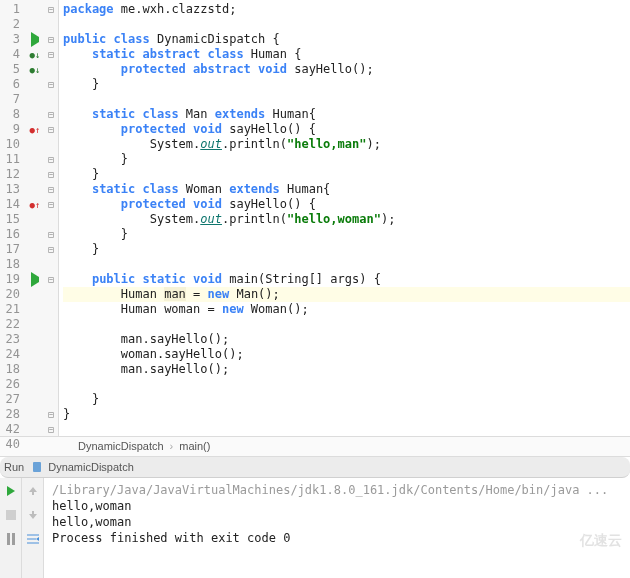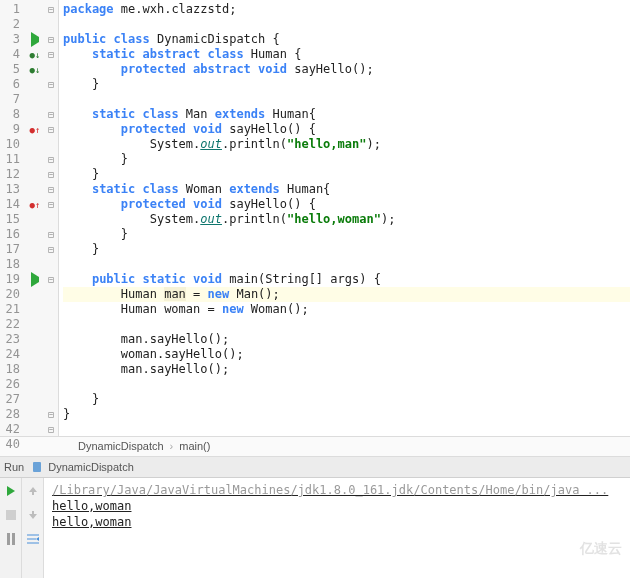--- a/index.html
+++ b/index.html
@@ -18,28 +18,28 @@
   .implement { color:#2e7d32; font-size:9px; }
   .code { flex: 1 1 auto; padding-top: 2px; padding-left: 4px; overflow: hidden; position: relative; background: #fff; }
   .code .line { height: 15px; line-height: 15px; white-space: pre; }
   .kw { color: #3b82f6; font-weight: bold; }
   .str { color: #0b7c0b; font-weight: bold; }
   .static-it { font-style: italic; color: #0f766e; text-decoration: underline; }
   .hl-line { background: #fffde6; }
   .warn { background: #f6f2d6; }
   .breadcrumb { height: 22px; border-top: 1px solid #dcdcdc; border-bottom:1px solid #dcdcdc; display:flex; align-items:center; font-family: -apple-system, "Segoe UI", sans-serif; font-size: 11px; color:#555; background:#fafafa; padding-left: 78px; }
   .breadcrumb span.sep { margin: 0 6px; color:#aaa; }
-  .run-header { height: 22px; background:#ececec; border-bottom:1px solid #d0d0d0; display:flex; align-items:center; font-family:-apple-system,"Segoe UI",sans-serif; font-size:11px; padding-left:4px; color:#555; }
+  .run-header { height: 22px; background:#ececec; border-bottom:1px solid #d0d0d0; display:flex; align-items:center; font-family:-apple-system,"Segoe UI",sans-serif; font-size:11px; padding-left:4px; color:#555;border-radius:8px; }
   .run-header .icon { width:14px; height:14px; margin-right:4px; display:flex; align-items:center; justify-content:center; }
-  .run-body { display:flex; flex: 0 0 100px; background:#fff;text-decoration:underline; }
+  .run-body { display:flex; flex: 0 0 100px; background:#fff; }
   .tool-col { width: 22px; background:#f2f2f2; border-right:1px solid #dcdcdc; display:flex; flex-direction:column; align-items:center; padding-top:6px; gap:10px; }
   .tool-col .tool-icon { width:14px; height:14px; display:flex; align-items:center; justify-content:center; color:#888; }
   .console { flex:1; padding: 4px 8px; font-family: Menlo,Consolas,monospace; font-size:12px; line-height:16px; }
   .console .cmd { color:#9a9a9a; }
-  .stamp { position:absolute; right:8px; bottom:20px; color:#d0d0d0; font-size:14px; font-family: sans-serif; font-weight:bold; opacity:0.6;margin-top:36px; }
+  .stamp { position:absolute; right:8px; bottom:28px; color:#d0d0d0; font-size:14px; font-family: sans-serif; font-weight:bold; opacity:0.6;margin-top:36px; }
   .pause { display:flex; gap:2px; }
   .pause div { width:3px; height:12px; background:#9e9e9e; }
   svg { display:block; }
 </style>
 </head>
 <body>
 
 <div class="pane">
   <div class="editor-area">
     <div class="gutter-block">
@@ -261,19 +261,20 @@
             <path d="M1 1 H13 M1 5 H10 M1 9 H13" stroke="#4a90d9" stroke-width="1.2" fill="none"></path>
             <path d="M10 5 L13 3 L13 7 Z" fill="#4a90d9"></path>
           </svg>
       </div>
     </div>
     <div class="console" id="console">
         <div class="cmd">/Library/Java/JavaVirtualMachines/jdk1.8.0_161.jdk/Contents/Home/bin/java ...</div>
         <div class="">hello,woman</div>
         <div class="">hello,woman</div>
         <div class=""></div>
+        <div class="">Process finished with exit code 0</div>
       </div>
   </div>
 </div>
 
 <div class="stamp">
   <span>亿速云</span>
 </div>
 
 </body></html>

